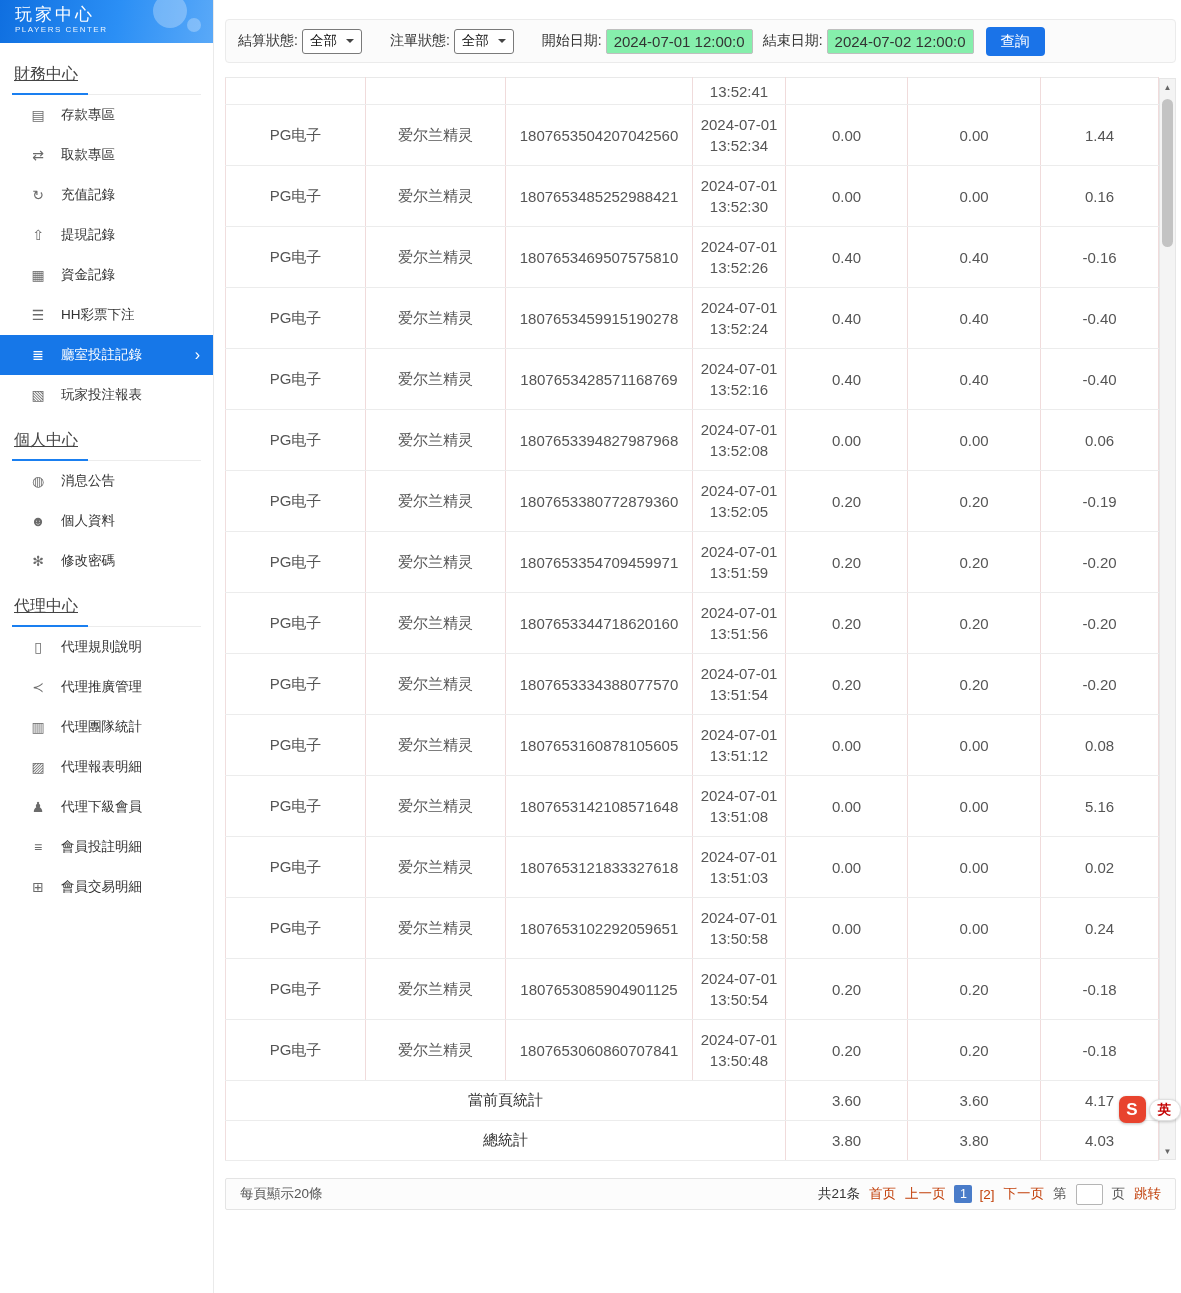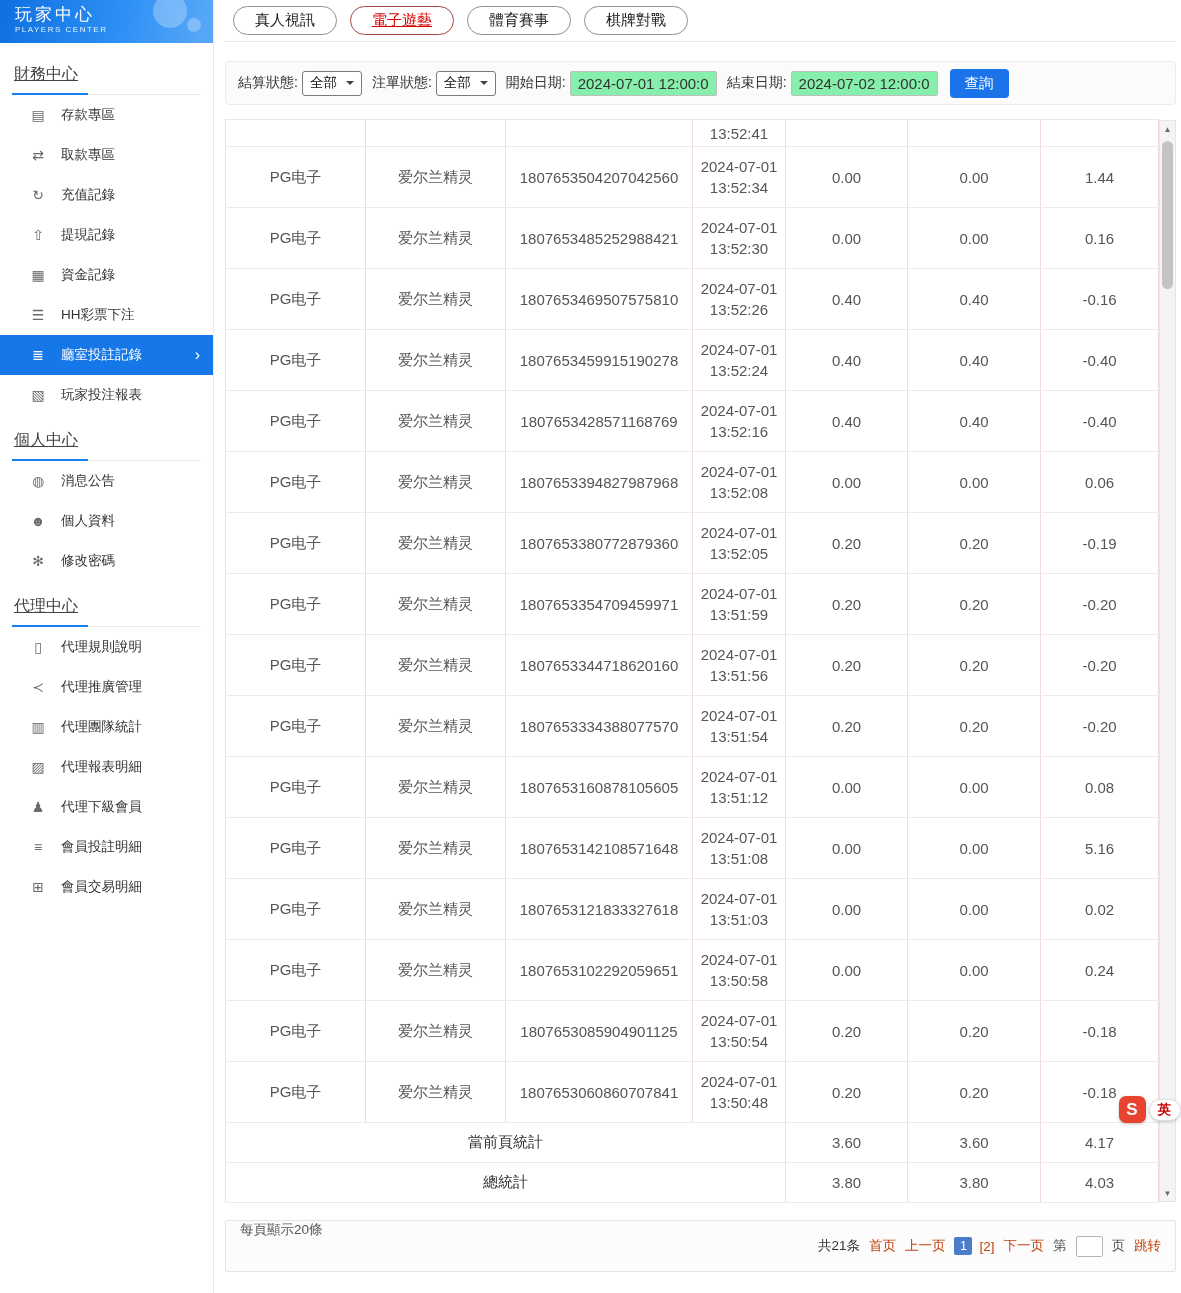--- a/index.html
+++ b/index.html
@@ -40,21 +40,21 @@
     background:#fff; font-size:15px; color:#1b1b1b; display:flex; align-items:center;
     cursor:pointer; font-family:inherit; }
   .tab.active { color:#d60000; border-color:#a84444; text-decoration:underline; }
 
   .filterbar { margin-top:19px; height:44px; background:#fbfbfb;
     border:1px solid #ebebeb; border-radius:4px; display:flex; align-items:center;
     padding:0 12px; font-size:14px; color:#333; }
   .f-label { margin-right:4px; white-space:nowrap; }
   .selectbox { display:inline-flex; align-items:center; height:25px;
     border:1px solid #7a7a7a; border-radius:3px; background:#fff; padding:0 7px;
-    margin-right:10px; cursor:pointer; font-size:13.5px; color:#111; }
+    margin-right:28px; cursor:pointer; font-size:13.5px; color:#111; }
   .caret { width:0; height:0; border:4px solid transparent; border-top-color:#444;
     margin-left:9px; transform:translateY(2px); }
   .dateinput { width:147px; height:25px; border:1px solid #bfbfbf; border-radius:2px;
     font-size:15px; color:#333; padding:0 7px; margin-right:10px;
     font-family:inherit; background:#86efac; }
   .search-btn { height:29px; padding:0 15px; background:#1a73e8; color:#fff;
     border:none; border-radius:4px; font-size:14.5px; cursor:pointer;
     font-family:inherit; margin-left:2px; }
 
   
@@ -75,22 +75,22 @@
   .vscroll { position:absolute; right:0; top:1px; bottom:1px; width:17px;
     background:#f4f4f4; border:1px solid #e6e6e6; }
   .vs-btn { position:absolute; left:0; width:15px; height:16px; display:flex;
     align-items:center; justify-content:center; font-size:8px; color:#666;
     background:#f4f4f4; cursor:pointer; }
   .vs-up { top:0; } .vs-down { bottom:0; }
   .vs-thumb { position:absolute; left:2px; top:20px; width:11px; height:148px;
     background:#c3c3c3; border-radius:6px; cursor:grab; }
 
   
-  .pagebar { margin-top:17px; height:52px; background:#fcfcfc;
-    border:1px solid #e4e4e4; border-radius:2px; display:flex; 
+  .pagebar { margin-top:17px; height:32px; background:#fcfcfc;
+    border:1px solid #e4e4e4; border-radius:2px; display:flex; align-items:center;
     justify-content:space-between; padding:0 14px; font-size:13.5px; color:#555; }
   .pg-right { display:flex; align-items:center; gap:9px; }
   .pg-total { color:#333; }
   .pg-link { color:#c2410c; cursor:pointer; }
   .pg-cur { min-width:18px; height:18px; background:#4a7cc9; color:#fff;
     display:flex; align-items:center; justify-content:center; border-radius:2px;
     font-size:12.5px; padding:0 4px; cursor:default; }
   .pg-jump { width:27px; height:21px; border:1px solid #b5b5b5; border-radius:2px;
     font-size:13px; text-align:center; font-family:inherit; }
 
@@ -189,26 +189,20 @@
       </div>
       <div class="menu-item">
         <span class="mi-icon">⊞</span>
         <span class="mi-label">會員交易明細</span>
       </div>
     </div>
 </div>
 
 <div class="main">
 
-  <div class="tabbar">
-      <button class="tab">真人視訊</button>
-      <button class="tab active">電子遊藝</button>
-      <button class="tab">體育賽事</button>
-      <button class="tab">棋牌對戰</button>
-    </div>
 
   <div class="filterbar">
     <span class="f-label">結算狀態:</span>
     <span class="selectbox">
       <span>全部</span>
       <span class="caret"></span>
     </span>
     <span class="f-label">注單狀態:</span>
     <span class="selectbox">
       <span>全部</span>

